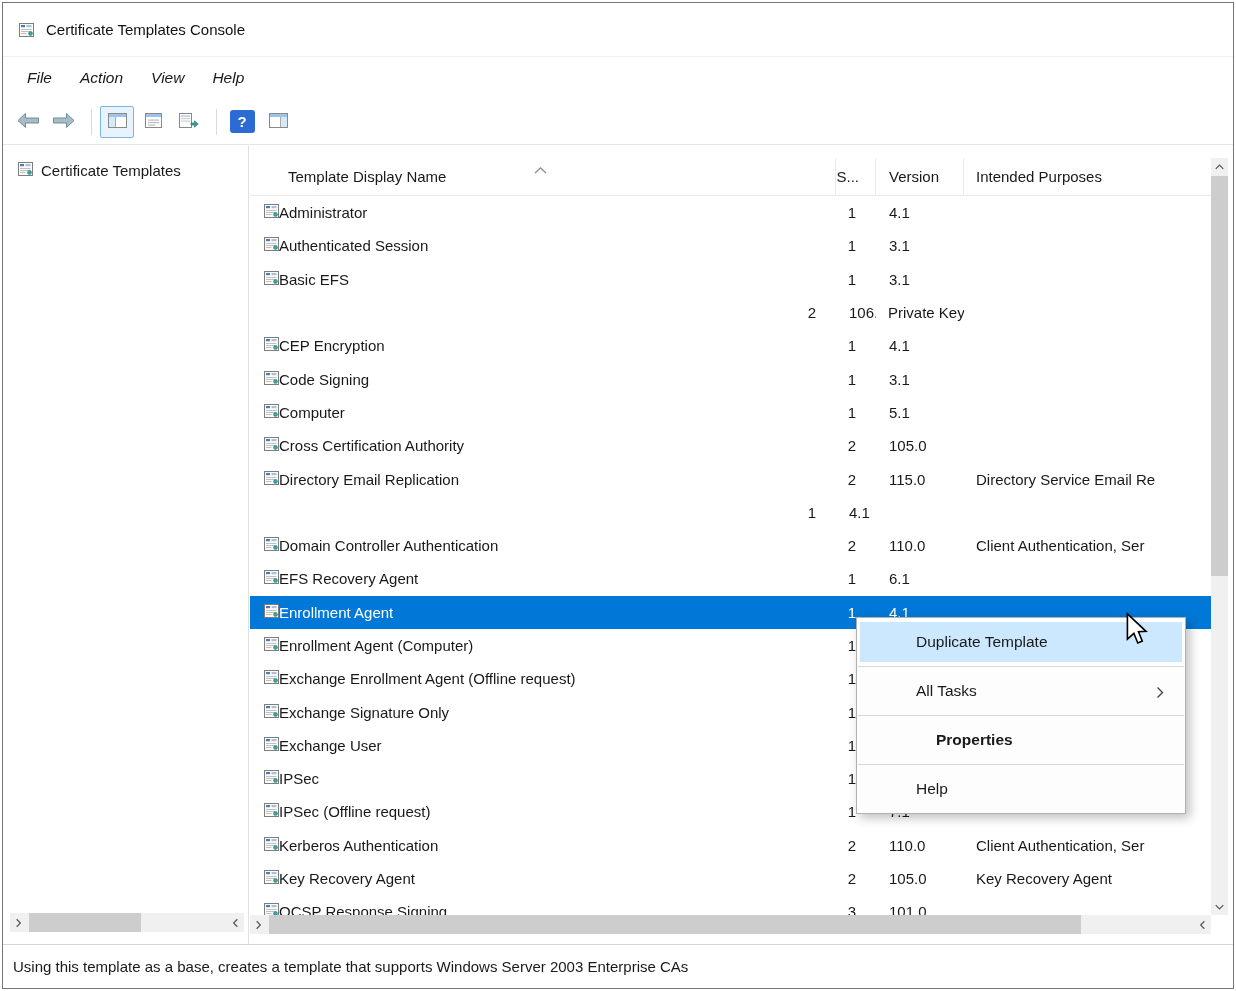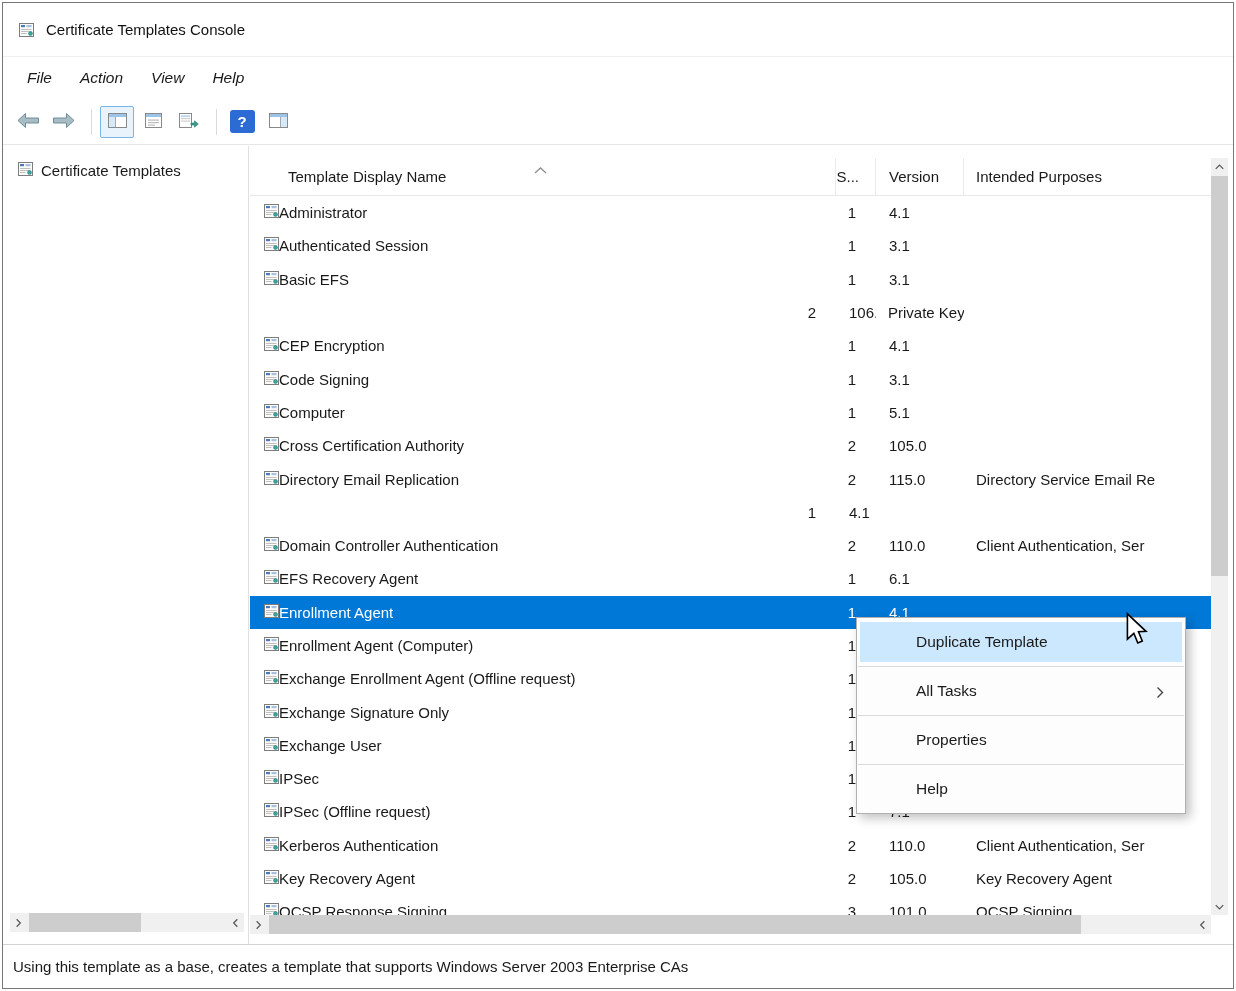--- a/index.html
+++ b/index.html
@@ -69,21 +69,21 @@
   .rot180{transform:rotate(180deg);}
   .rot270{transform:rotate(-90deg);}
 
   
   .statusbar{position:absolute;left:0;right:0;bottom:0;height:44px;border-top:1px solid #d4d4d4;display:flex;align-items:center;padding-left:10px;box-sizing:border-box;background:#fff;}
 
   
   .context-menu{position:absolute;left:856px;top:617px;width:330px;background:#fdfdfd;border:1px solid #b0b0b0;box-shadow:4px 4px 10px rgba(0,0,0,.25);padding:4px 0;box-sizing:border-box;z-index:50;}
   .cm-item{position:relative;height:40px;display:flex;align-items:center;margin:0 3px;padding-left:56px;font-size:15.5px;color:#1a1a1a;}
   .cm-item.hl{background:var(--menuhl,#cce8ff);}
-  .cm-item.bold .cm-label{font-weight:normal;}
+  .cm-item.bold .cm-label{font-weight:bold;margin-left:20px;}
   .cm-arrow{position:absolute;right:18px;top:14px;}
   .cm-sep{border-top:1px solid #d9d9d9;margin:4px 1px;height:0;}
 
   .cursor{position:absolute;left:1124px;top:612px;z-index:60;}
 </style>
 </head>
 <body>
 
 <div class="screen">
   <div class="window">
@@ -570,21 +570,20 @@
     <rect x="7.5" y="2" width="5" height="2.2" fill="#a8c0dd"></rect>
     <rect x="2" y="6" width="10.5" height="1" fill="#c0bfbd"></rect>
     <rect x="2" y="8" width="10.5" height="1" fill="#c0bfbd"></rect>
     <rect x="2" y="10" width="5.5" height="1" fill="#c0bfbd"></rect>
     <circle cx="11.5" cy="10.5" r="2" fill="#3aa6a0" stroke="#1f7d78" stroke-width="0.5"></circle>
   </svg></span>
       <span class="txt">OCSP Response Signing</span>
     </div>
     <div class="cell cell-schema">3</div>
     <div class="cell cell-version">101.0</div>
-    <div class="cell cell-purposes">OCSP Signing</div>
   </div>
           </div>
 
         <div class="vscroll">
           <span class="sb-up">
             <svg class="chev" width="9" height="6" viewBox="0 0 12 7">
                 <path d="M1 6 L6 1 L11 6" stroke="#555" fill="none" stroke-width="1.6"></path>
               </svg>
           </span>
           <div class="thumb"></div>

